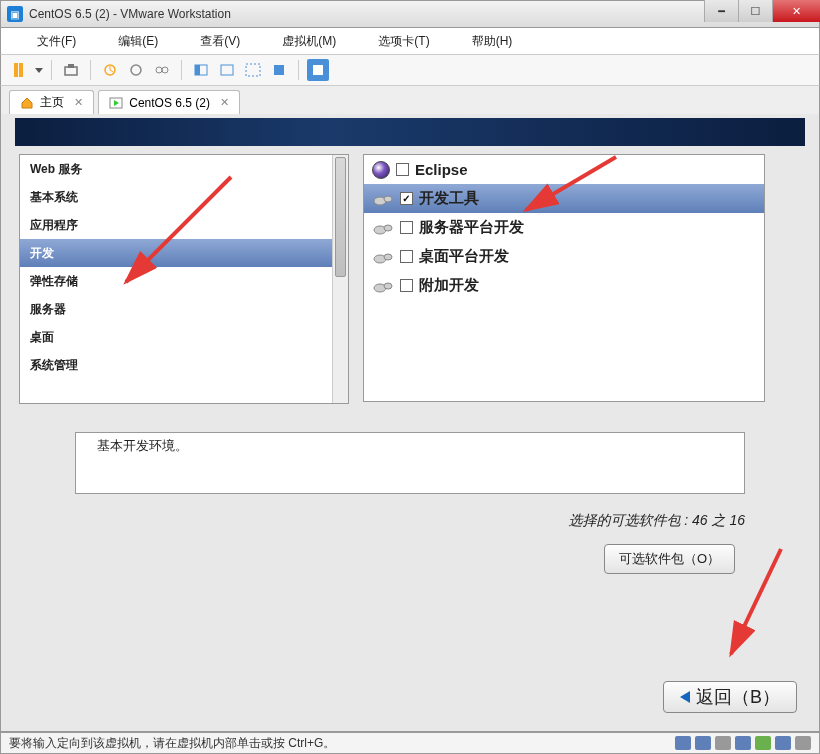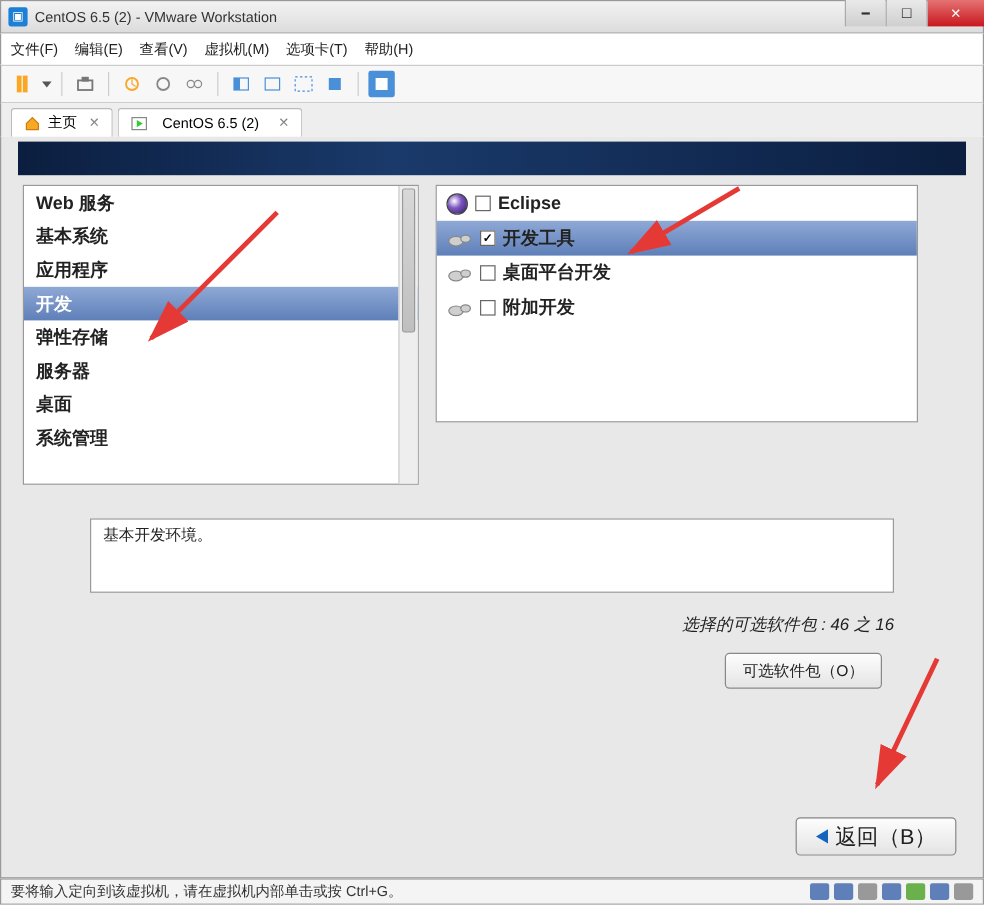--- a/index.html
+++ b/index.html
@@ -9,58 +9,58 @@
 .titlebar { height: 28px; background: linear-gradient(#f3f3f3,#dcdcdc); border: 1px solid #999; display: flex; align-items: center; padding: 0 6px; font-size: 12px; color: #333; }
 .titlebar .icon { width: 16px; height: 16px; background: #1e7fd6; border-radius: 2px; margin-right: 6px; display:inline-flex;align-items:center;justify-content:center;color:#fff;font-size:10px;}
 .winbtns { position:absolute; right:0; top:0; height:22px; display:flex; }
 .winbtn { width:34px; height:22px; display:flex; align-items:center; justify-content:center; font-size:11px; color:#333; border-left:1px solid #aaa;}
 .winbtn.min { background: linear-gradient(#e9e9e9,#cfcfcf);}
 .winbtn.max { background: linear-gradient(#e9e9e9,#cfcfcf);}
 .winbtn.close { width:48px; background: linear-gradient(#e57373,#c8171e); color:#fff;}
 
 
 .menubar { height: 26px; background: #fff; border-left:1px solid #999; border-right:1px solid #999; display:flex; align-items:center; padding:0 8px; font-size:12px; color:#222;}
-.menubar span { margin-right: 14px; }
+.menubar span { margin-right: 14px; margin-left: 28px; }
 
 
 .toolbar { height: 32px; background:#f7f7f7; border:1px solid #ccc; border-left:1px solid #999; border-right:1px solid #999; display:flex; align-items:center; padding:0 6px; gap:4px;}
 .tbtn { width:22px; height:22px; display:inline-flex; align-items:center; justify-content:center; border-radius:2px;}
 .tsep { width:1px; height:20px; background:#ccc; margin:0 4px;}
 .pause { display:flex; gap:1px;} .pause div{width:4px;height:14px;background:#f9a825;}
 .dd { width:0;height:0;border-left:4px solid transparent;border-right:4px solid transparent;border-top:5px solid #555; margin-left:2px;}
 
 
 .tabbar { height: 28px; background:#eee; border-left:1px solid #999; border-right:1px solid #999; display:flex; align-items:flex-end; padding:0 8px; gap:4px;}
 .tab { height:24px; padding:0 10px; background:#fff; border:1px solid #bbb; border-bottom:none; border-radius:3px 3px 0 0; display:flex; align-items:center; font-size:12px; gap:6px;text-align:right;}
-.tab.active { background:#fff; font-weight:normal;gap:12px; }
+.tab.active { background:#fff; font-weight:normal; }
 .tab .x { color:#888; font-size:11px; margin-left:4px;}
 .tab .hicon { width:14px;height:14px; display:inline-block;}
 
 
 .vmarea { position:relative; background:#e8e8e8; border:1px solid #999; border-top:none; height: calc(754px - 28px - 26px - 32px - 28px - 22px); padding:4px;}
 .bluebar { height:28px; background: linear-gradient(90deg,#0b1e3f,#1a3a6b 40%,#0b1e3f); margin:0 10px 8px 10px;}
 
 .panels { display:flex; gap:14px; padding:0 14px; }
 .listbox { background:#fff; border:1px solid #999; position:relative;}
 .leftbox { width:330px; height:250px; }
-.rightbox { width:402px; height:198px; }
+.rightbox { width:402px; height:248px; }
 .scrollbar { position:absolute; right:0; top:0; width:16px; height:100%; background:#eee; border-left:1px solid #ccc;}
 .sthumb { position:absolute; top:2px; left:2px; right:2px; height:120px; background:linear-gradient(#d8d8d8,#bfbfbf); border:1px solid #999; border-radius:2px;}
 
-.litem { height:28px; display:flex; align-items:center; padding:0 10px; font-size:15px; font-weight:bold; color:#222; cursor:default;}
+.litem { height:28px; display:flex; align-items:center; padding:0 10px; font-size:12px; font-weight:bold; color:#222; cursor:default;}
 .litem.sel { background: linear-gradient(#8fa9d6,#5e7fb8); color:#fff;}
 
 .ritem { height:29px; display:flex; align-items:center; padding:0 8px; font-size:15px; font-weight:bold; color:#222; gap:6px;}
 .ritem.sel { background: linear-gradient(#8fa9d6,#5e7fb8);}
 .eclipse-icon { width:18px;height:18px;border-radius:50%;background:radial-gradient(circle at 35% 35%, #fff 0%, #7e57c2 40%, #2a1a5e 100%); border:1px solid #444;}
 .foot-icon { width:22px; height:14px; display:inline-block;}
 .foot-icon svg { display:block;}
 .chk { width:13px; height:13px; border:1px solid #666; background:#fff; display:inline-flex; align-items:center; justify-content:center; font-size:10px; color:#000;}
 
-.descbox { margin:28px 70px 0 70px; height:62px; background:#fff; border:1px solid #999; padding:4px 10px; font-size:13px; color:#222;}
+.descbox { margin:28px 70px 0 70px; height:62px; background:#fff; border:1px solid #999; padding:4px 21px; font-size:13px; color:#222;}
 
 .pkgcount { text-align:right; margin:18px 70px 0 0; font-size:14px; color:#222; font-style:italic;}
 .pkgcount .em { font-style: italic; }
 .pkgcount .n { font-style: italic; }
 
 .optbtn-row { text-align:right; margin:14px 80px 0 0;}
 .btn { display:inline-flex; align-items:center; height:30px; padding:0 14px; background:linear-gradient(#fdfdfd,#e4e4e4); border:1px solid #888; border-radius:4px; font-size:13px; color:#222; gap:6px;}
 
 .navbtns { position:absolute; bottom:18px; right:22px; display:flex; gap:14px;}
 .navbtns .btn { height:32px; padding:0 16px; font-size:18px;}
@@ -219,20 +219,30 @@
             <span>开发工具</span>
           </div>
           <div class="ritem">
             <span class="foot-icon">
               <svg width="22" height="14" viewBox="0 0 22 14">
                 <ellipse cx="8" cy="9" rx="6" ry="4" fill="#cfcfcf" stroke="#888"></ellipse>
                 <ellipse cx="16" cy="7" rx="4" ry="3" fill="#cfcfcf" stroke="#888"></ellipse>
               </svg>
             </span>
             <span class="chk"></span>
+            <span>服务器平台开发</span>
+          </div>
+          <div class="ritem">
+            <span class="foot-icon">
+              <svg width="22" height="14" viewBox="0 0 22 14">
+                <ellipse cx="8" cy="9" rx="6" ry="4" fill="#cfcfcf" stroke="#888"></ellipse>
+                <ellipse cx="16" cy="7" rx="4" ry="3" fill="#cfcfcf" stroke="#888"></ellipse>
+              </svg>
+            </span>
+            <span class="chk"></span>
             <span>桌面平台开发</span>
           </div>
           <div class="ritem">
             <span class="foot-icon">
               <svg width="22" height="14" viewBox="0 0 22 14">
                 <ellipse cx="8" cy="9" rx="6" ry="4" fill="#cfcfcf" stroke="#888"></ellipse>
                 <ellipse cx="16" cy="7" rx="4" ry="3" fill="#cfcfcf" stroke="#888"></ellipse>
               </svg>
             </span>
             <span class="chk"></span>

